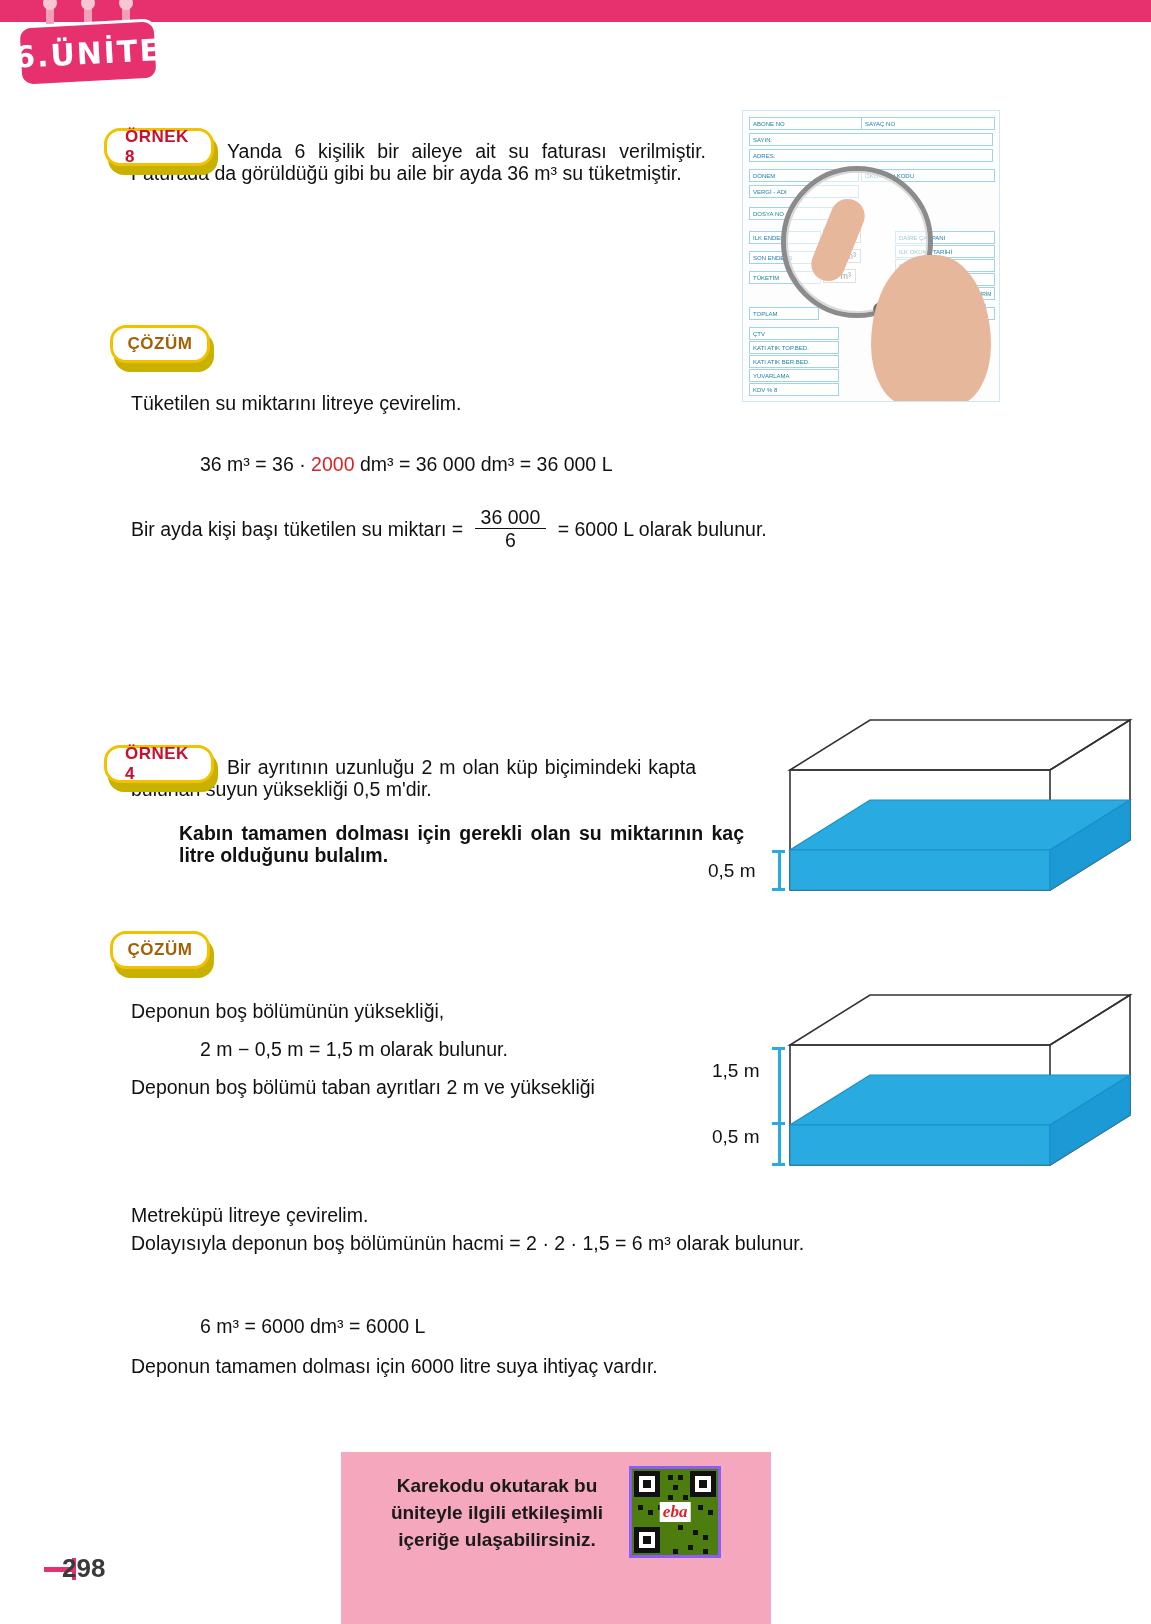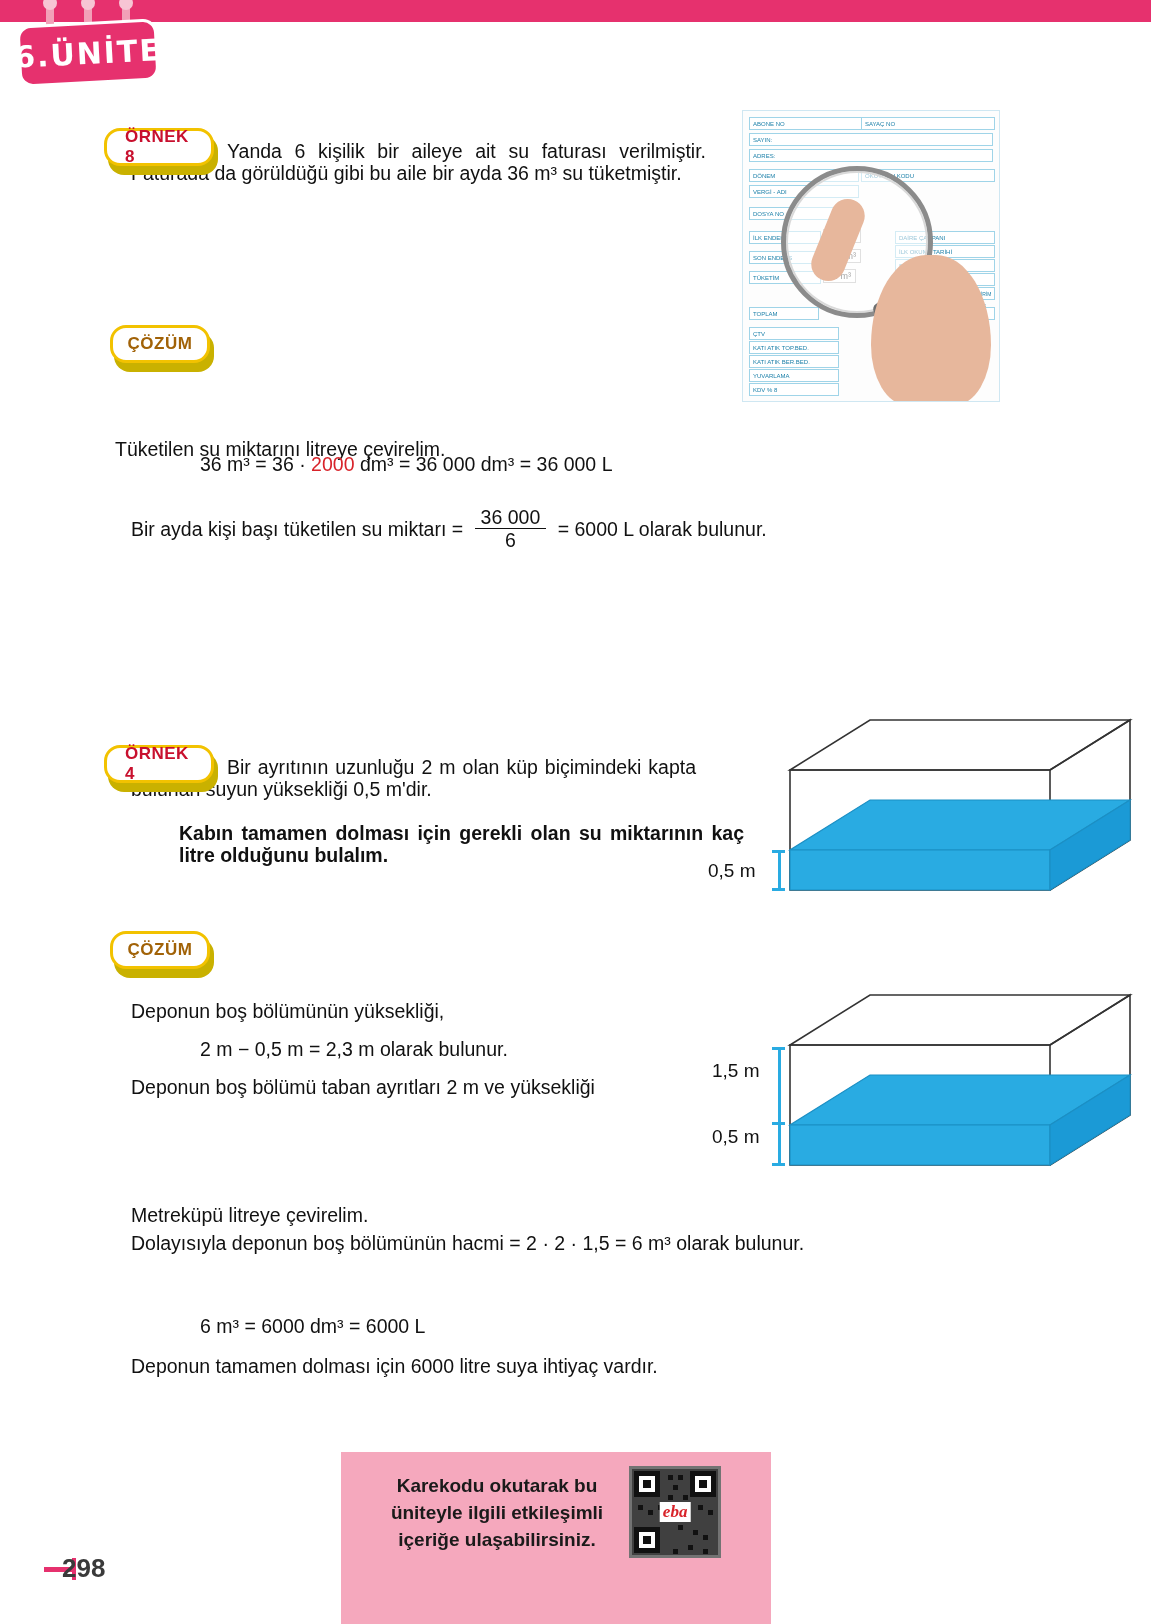--- a/index.html
+++ b/index.html
@@ -139,22 +139,22 @@
   
   .qrbox {
     position:absolute; left:341px; top:1452px; width:430px; height:120px;
     background:#f5a8bd;
     display:flex; align-items:center; justify-content:center; gap:26px;
   }
   .qrbox .qtext {
     font-weight:bold; font-size:19px; line-height:27px; color:#1a1a1a; text-align:center;
   }
   .qr {
-    width:92px; height:92px; background:#404040; position:relative;
-    border:3px solid #737373;
+    width:92px; height:92px; background:#4d7c0f; position:relative;
+    border:3px solid #8b5cf6;
   }
   .qr .mod { position:absolute; background:#111; }
   .qr .eyeo { position:absolute; width:26px; height:26px; border:5px solid #111; background:#fff; }
   .qr .eyei { position:absolute; width:8px; height:8px; background:#111; }
   .qr .brand {
     position:absolute; left:50%; top:50%; transform:translate(-50%,-50%);
     color:#d8232a; font-style:italic; font-weight:bold; font-size:17px;
     background:#fff; padding:0 3px; z-index:4;
     font-family:"Liberation Serif", serif;
   }
@@ -196,21 +196,21 @@
   </div>
 
   <div class="txt" style="left:131px; top:140px; width:575px; text-indent:96px;">Yanda 6 kişilik bir aileye ait su faturası verilmiştir. Faturada da görüldüğü gibi bu aile bir ayda 36 m³ su tüketmiştir.</div>
 
 
   <div class="tag-shadow" style="left:114px; top:332px; width:100px; height:40px;"></div>
   <div class="tag cozum" style="left:110px; top:325px; width:100px;">
     <span>ÇÖZÜM</span>
   </div>
 
-  <div class="txt" style="left:115px; top:392px; width:600px;margin-top:46px;">Tüketilen su miktarını litreye çevirelim.</div>
+  <div class="txt" style="left:131px; top:392px; width:600px;">Tüketilen su miktarını litreye çevirelim.</div>
 
   <div class="txt" style="left:200px; top:453px; width:700px;">
     <span>36 m³ = 36 · </span><span class="red">2000</span><span> dm³ = 36 000 dm³ = 36 000 L</span>
   </div>
 
   <div class="txt" style="left:131px; top:508px; width:800px;">
     <span>Bir ayda kişi başı tüketilen su miktarı = </span><span class="frac"><span class="num">36 000</span><span class="den">6</span></span><span> = 6000 L olarak bulunur.</span>
   </div>
 
   <div class="bill">
@@ -259,21 +259,21 @@
   <div class="txt" style="left:131px; top:756px; width:565px; text-indent:96px;">Bir ayrıtının uzunluğu 2 m olan küp biçimindeki kapta bulunan suyun yüksekliği 0,5 m'dir.</div>
 
   <div class="txt bold" style="left:131px; top:822px; width:565px;margin-left:48px;">Kabın tamamen dolması için gerekli olan su miktarının kaç litre olduğunu bulalım.</div>
 
   <div class="tag-shadow" style="left:114px; top:938px; width:100px; height:40px;"></div>
   <div class="tag cozum" style="left:110px; top:931px; width:100px;">
     <span>ÇÖZÜM</span>
   </div>
 
   <div class="txt" style="left:131px; top:1000px; width:600px;">Deponun boş bölümünün yüksekliği,</div>
-  <div class="txt" style="left:200px; top:1038px; width:600px;">2 m − 0,5 m = 2,3 m olarak bulunur.</div>
+  <div class="txt" style="left:200px; top:1038px; width:600px;">2 m − 0,5 m = 1,5 m olarak bulunur.</div>
   <div class="txt" style="left:131px; top:1076px; width:600px;">Deponun boş bölümü taban ayrıtları 2 m ve yüksekliği</div>
 
   <div class="txt" style="left:131px; top:1232px; width:800px;">Dolayısıyla deponun boş bölümünün hacmi = 2 · 2 · 1,5 = 6 m³ olarak bulunur.</div>
   <div class="txt" style="left:131px; top:1204px; width:800px;">Metreküpü litreye çevirelim.</div>
   <div class="txt" style="left:200px; top:1315px; width:800px;">6 m³ = 6000 dm³ = 6000 L</div>
   <div class="txt" style="left:131px; top:1355px; width:800px;">Deponun tamamen dolması için 6000 litre suya ihtiyaç vardır.</div>
 
   <svg class="cube" style="left:780px; top:710px;" width="360" height="200" viewBox="0 0 360 200">
     <polygon points="10,60 270,60 350,10 90,10" fill="none" stroke="#333" stroke-width="1.6"></polygon>
     <polygon points="10,60 10,180 270,180 270,60" fill="none" stroke="#333" stroke-width="1.6"></polygon>

